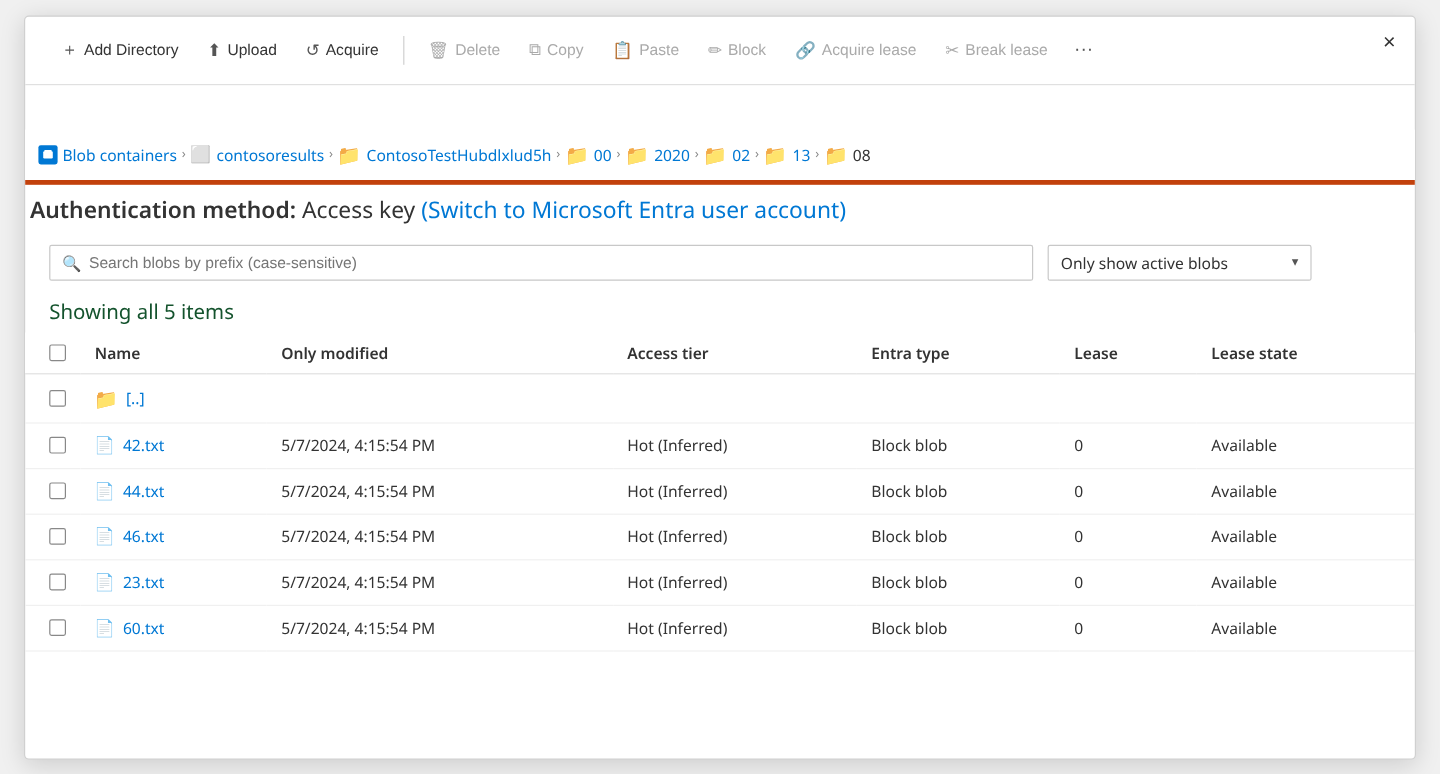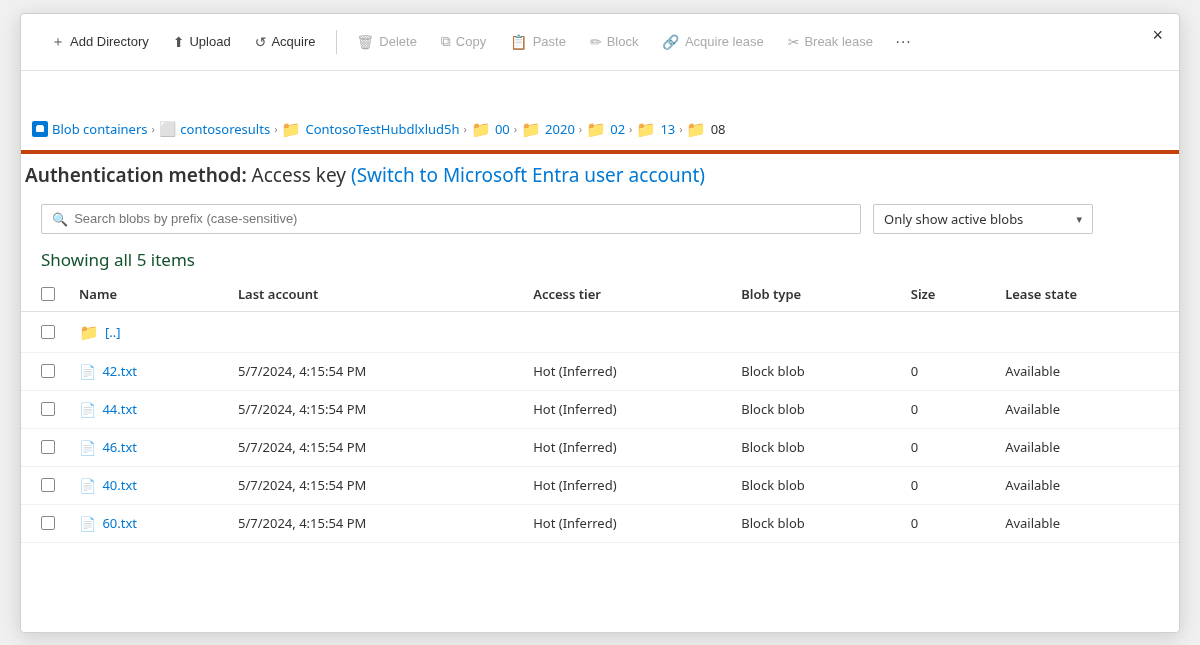--- a/index.html
+++ b/index.html
@@ -314,24 +314,24 @@
   </div>
 
   <div class="table-wrapper">
     <table class="blob-table">
       <thead>
         <tr>
           <th>
             <div class="checkbox"></div>
           </th>
           <th>Name</th>
-          <th>Last account</th>
+          <th>Only modified</th>
           <th>Access tier</th>
-          <th>Blob type</th>
-          <th>Size</th>
+          <th>Entra type</th>
+          <th>Lease</th>
           <th>Lease state</th>
         </tr>
       </thead>
       <tbody id="blob-table-body">
       <tr class="parent-row">
             <td>
               <div class="checkbox"></div>
             </td>
             <td>
               <div class="file-name">
@@ -393,21 +393,21 @@
             <td>0</td>
             <td>Available</td>
           </tr>
           <tr>
             <td>
               <div class="checkbox"></div>
             </td>
             <td>
               <div class="file-name">
                 <span class="file-icon">📄</span>
-                <span>40.txt</span>
+                <span>23.txt</span>
               </div>
             </td>
             <td>5/7/2024, 4:15:54 PM</td>
             <td>Hot (Inferred)</td>
             <td>Block blob</td>
             <td>0</td>
             <td>Available</td>
           </tr>
           <tr>
             <td>

